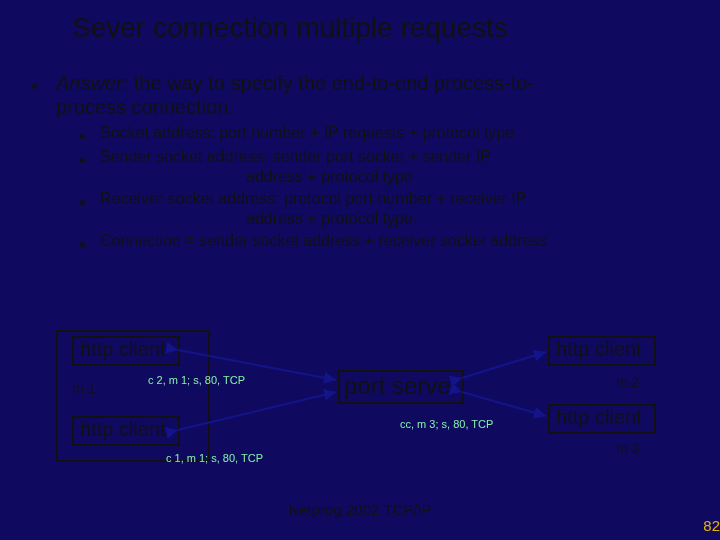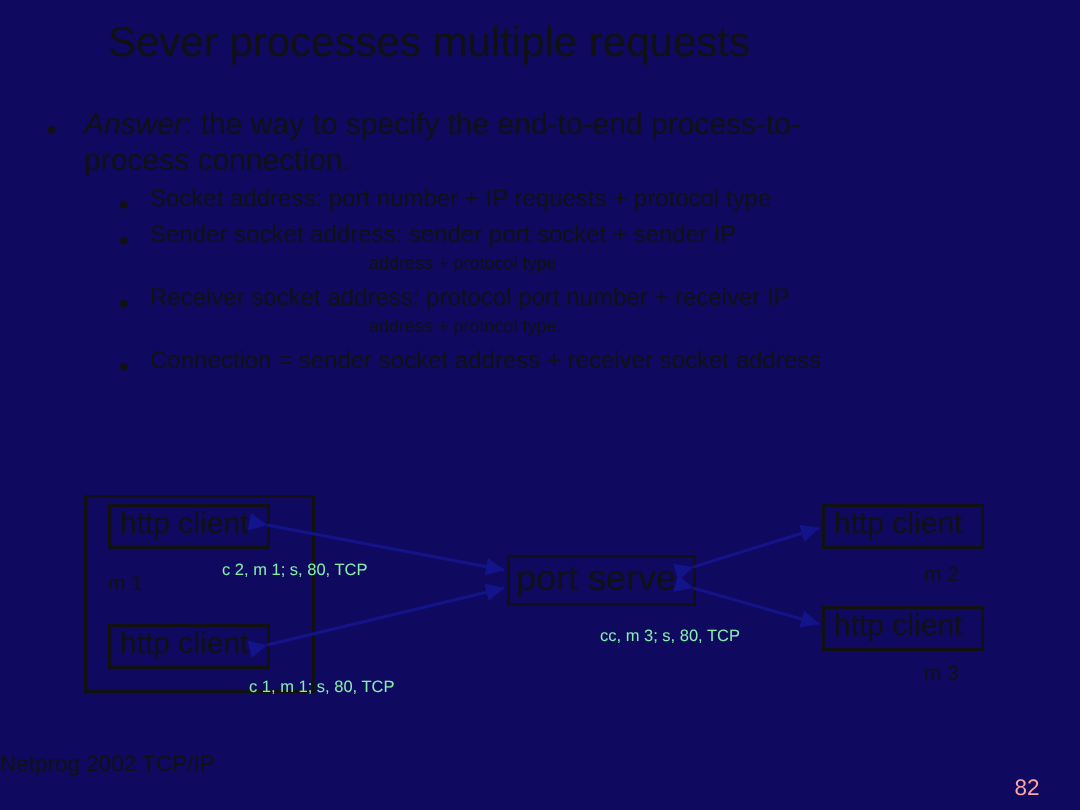--- a/index.html
+++ b/index.html
@@ -7,35 +7,35 @@
     width:720px;height:540px;
     background:#0f0a60;
     font-family:Arial,Helvetica,sans-serif;
     color:#111;position:relative;overflow:hidden;
   }
   .title{font-size:28px;font-weight:400;color:#111;position:absolute;left:72px;top:12px;white-space:nowrap}
   .dot{position:absolute;width:5px;height:5px;border-radius:50%;background:#111}
   .body-txt{position:absolute;font-size:20px;color:#111;font-style:italic}
   .body-txt .reg{font-style:normal}
   .sub-txt{position:absolute;font-size:16px;color:#111}
-  .sub-txt2{position:absolute;font-size:12px;color:#111}
+  .sub-txt2{position:absolute;font-size:16px;color:#111}
   .label{position:absolute;font-size:20px;color:#111}
   .label-big{position:absolute;font-size:24px;color:#111}
   .label-right{position:absolute;font-size:20px;color:#111}
   .label-m{position:absolute;font-size:14px;color:#111}
   .conn-txt{position:absolute;font-size:11px;color:#86efac}
   .box{position:absolute;border:2px solid #111}
-  .footer{position:absolute;left:0;right:0;font-size:15px;color:#111;bottom:22px}
-  .pagenum{position:absolute;right:27px;bottom:6px;font-size:15px;color:#fca5a5}
+  .footer{position:absolute;left:0;right:0;text-align:center;font-size:15px;color:#111;bottom:22px}
+  .pagenum{position:absolute;right:0;bottom:6px;font-size:15px;color:#eab308}
   svg.arrows{position:absolute;left:0;top:0;width:720px;height:540px;pointer-events:none}
 </style>
 </head>
 <body>
 
-<div class="title">Sever processes multiple requests</div>
+<div class="title">Sever connection multiple requests</div>
 
 <div class="dot" style="left:32px;top:84px"></div>
 
 <div class="body-txt" style="left:56px;top:72px">
   <span>Answer</span><span class="reg">:  the way to specify the end-to-end process-to-</span>
 </div>
 <div class="body-txt" style="left:56px;top:96px;font-style:normal">process connection.</div>
 
 <div class="dot" style="left:80px;top:134px"></div>
 <div class="sub-txt" style="left:100px;top:124px">Socket address: port number + IP requests + protocol type</div>

